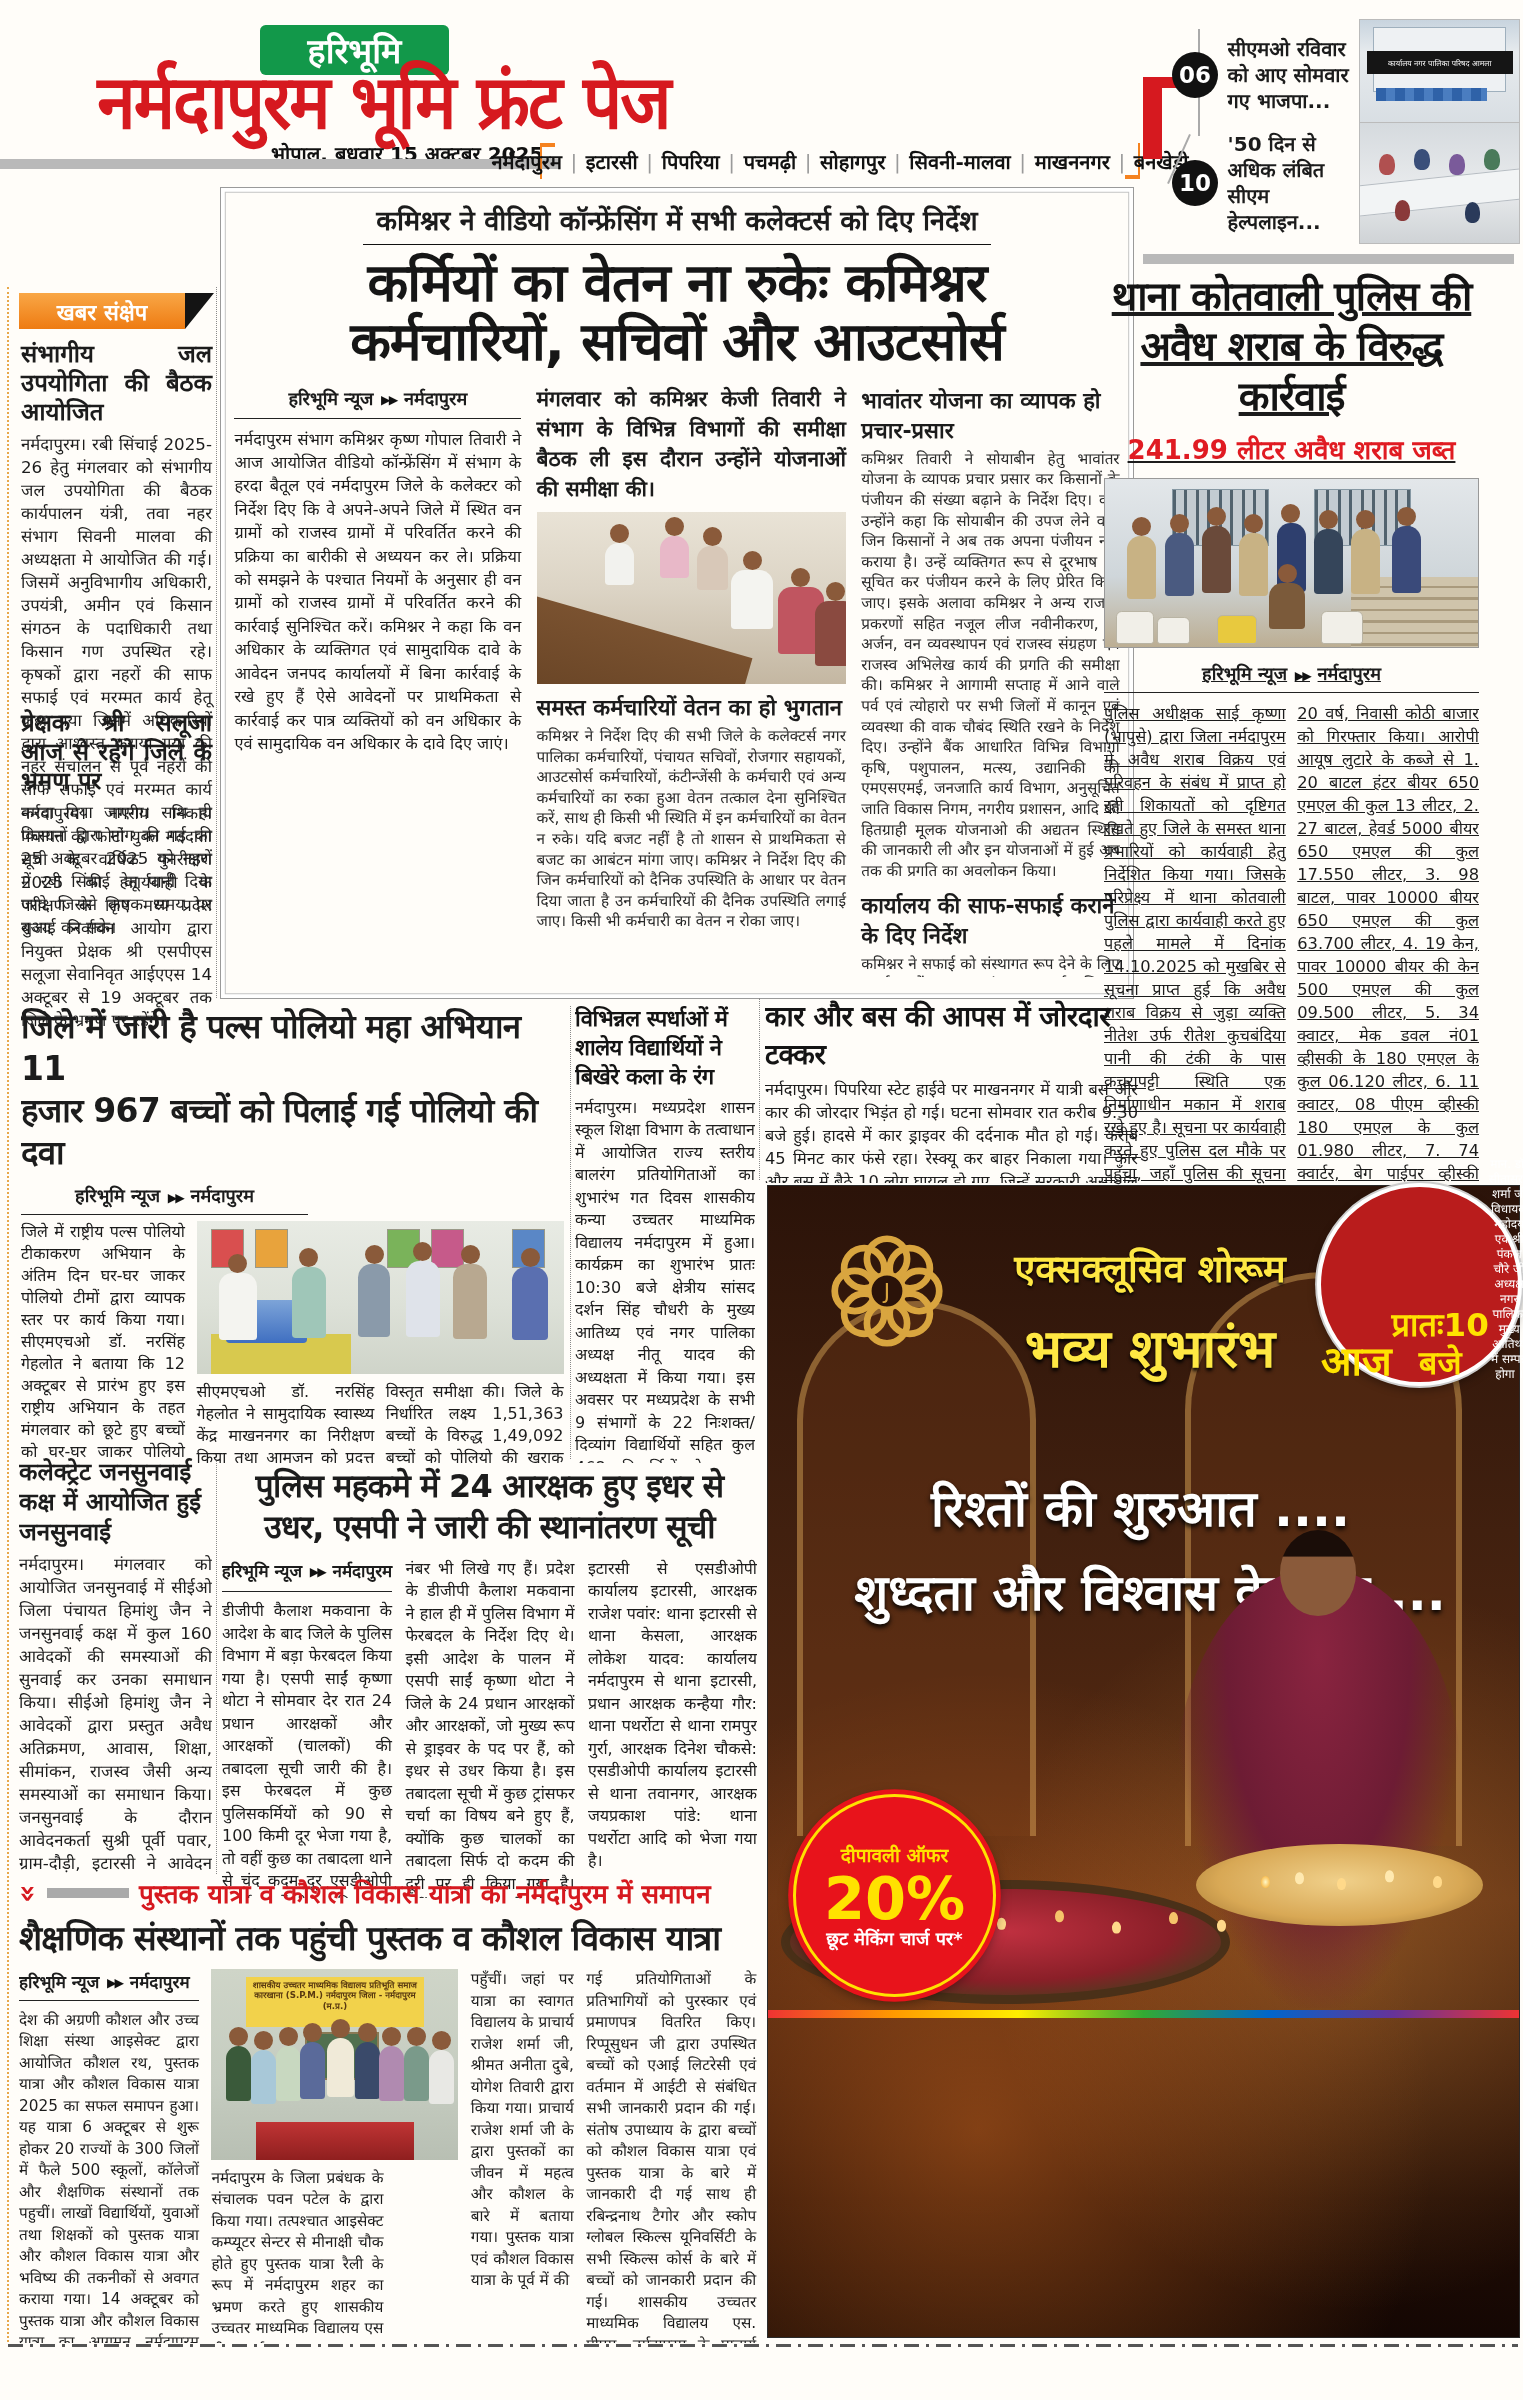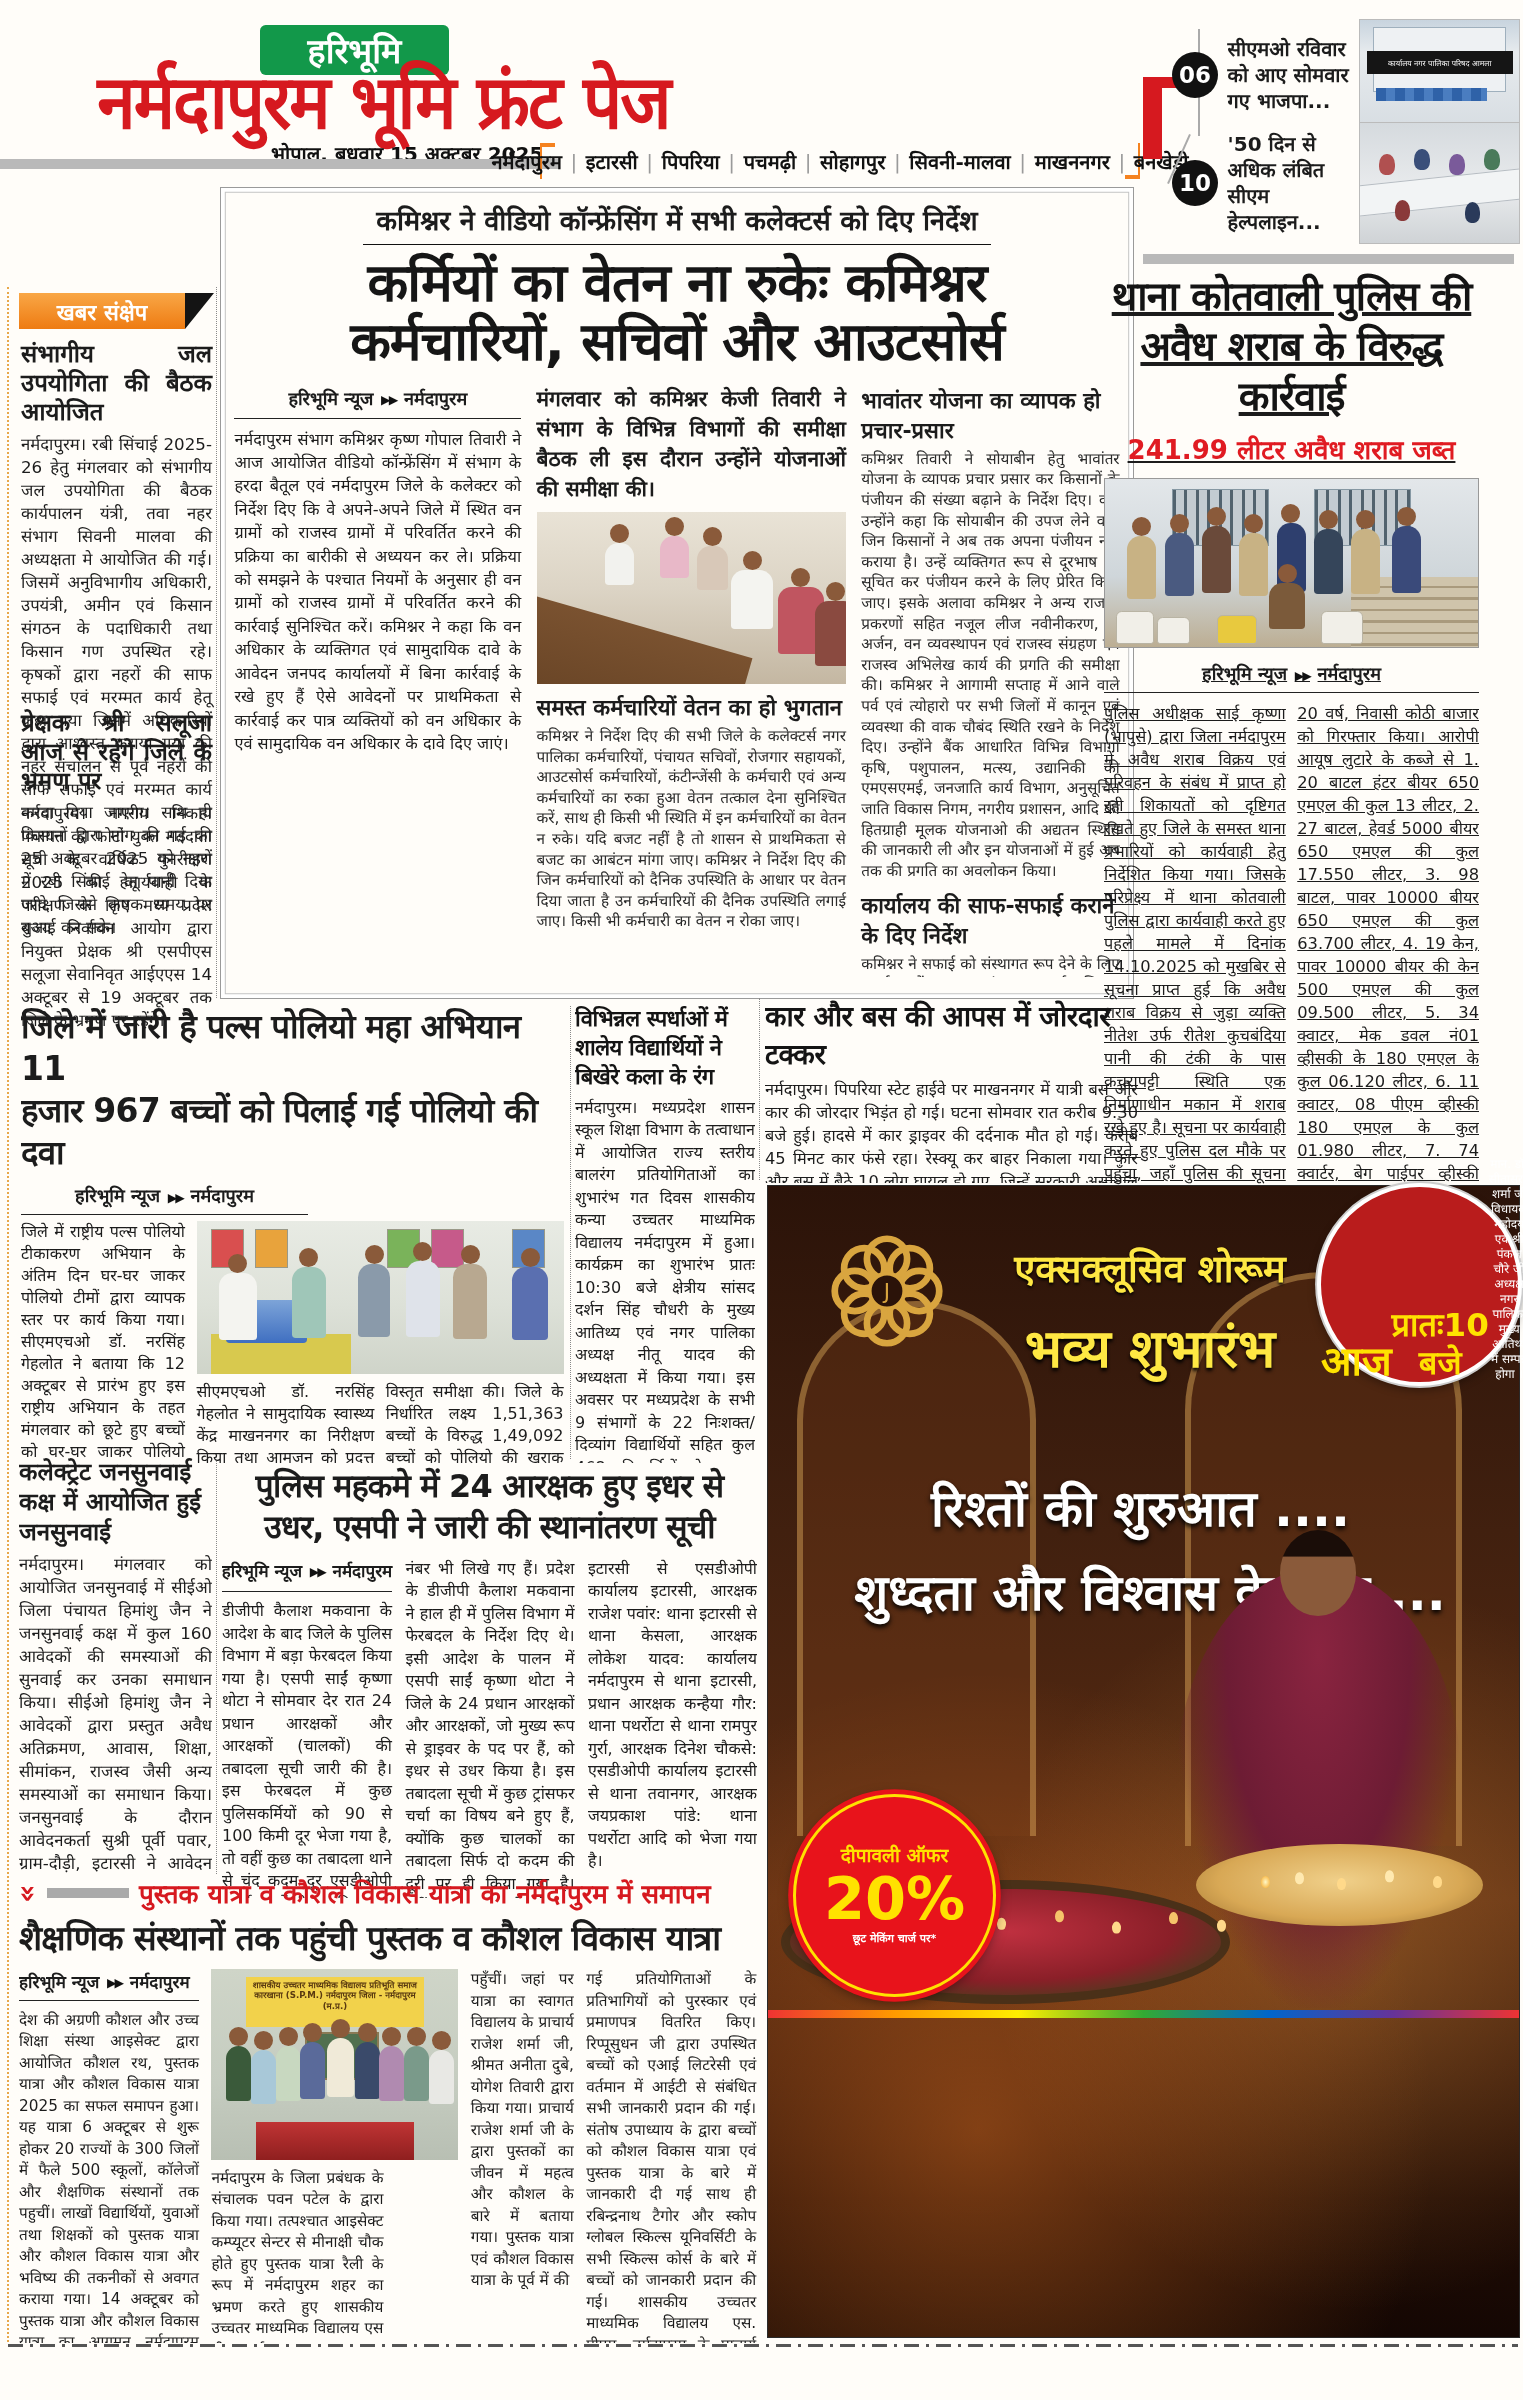--- a/index.html
+++ b/index.html
@@ -163,21 +163,21 @@
     border-radius:210px 210px 0 0; background:rgba(130,66,28,.30); }
   .ad-l1 { position:absolute; left:143px; top:55px; width:478px; text-align:center; color:#ffe843; font-size:38px; font-weight:800; text-shadow:0 1.9px 2.9px #000; }
   .ad-l2 { position:absolute; left:143px; top:124px; width:478px; text-align:center; color:#ffe843; font-size:53px; font-weight:800; text-shadow:0 2.9px 3.8px #000; }
   .ad-t1 { position:absolute; left:38px; top:287px; width:669px; text-align:center; color:#fff; font-size:50px; font-weight:800; text-shadow:0 2.9px 5.7px #000; }
   .ad-t2 { position:absolute; left:19px; top:371px; width:726px; text-align:center; color:#fff; font-size:50px; font-weight:800; text-shadow:0 2.9px 5.7px #000; }
   .offer { position:absolute; left:25px; top:608px; width:203px; height:203px; border-radius:50%; background:#e8131b;
     border:3.8px solid #ffe200; box-shadow:0 0 0 4.8px #e8131b, 0 3.8px 13.4px rgba(0,0,0,.6);
     display:flex; flex-direction:column; align-items:center; justify-content:center; text-align:center; }
   .offer-label { color:#ffe200; font-size:19px; font-weight:800; }
   .offer-pct { color:#ffe200; font-size:59px; font-weight:800; line-height:61px; }
-  .offer-sub { color:#fff; font-size:11px; font-weight:bold; width:153px; line-height:20px; }
+  .offer-sub { color:#fff; font-size:18px; font-weight:bold; width:153px; line-height:20px; }
   .ad-woman { position:absolute; right:57px; top:382px; width:287px; height:440px;
     background:radial-gradient(ellipse at 50% 20%, #8a2440 0%, #6d1c34 45%, transparent 72%); border-radius:50% 50% 20% 20%; }
   .ad-woman::before { content:""; position:absolute; left:105px; top:-38px; width:76px; height:86px; border-radius:50%;
     background:linear-gradient(#1a0d08 30%, #8a5a3a 32%); }
   .bowl { position:absolute; left:13.4px; bottom:333px; width:449px; height:124px; border-radius:50%;
     background:radial-gradient(ellipse at 50% 40%, #c03040 0%, #8a1f28 55%, #53381f 78%, #3a2413 100%); border:9.6px solid #4a3018; }
   .plate { position:absolute; right:36px; bottom:411px; width:287px; height:82px; border-radius:50%;
     background:radial-gradient(ellipse at 50% 45%, #f0d08a 0%, #d8a855 60%, #9a6f2e 100%); }
   .flames { position:absolute; width:8.6px; height:12.4px; border-radius:50% 50% 45% 45%;
     background:radial-gradient(#fff8c8, #f5a623); }

